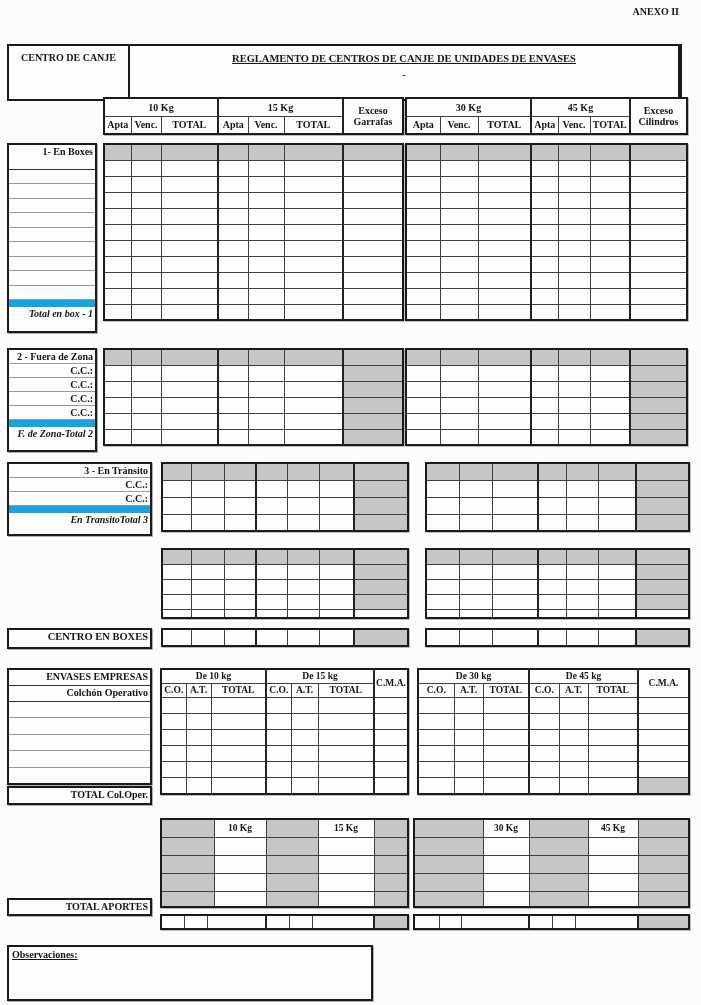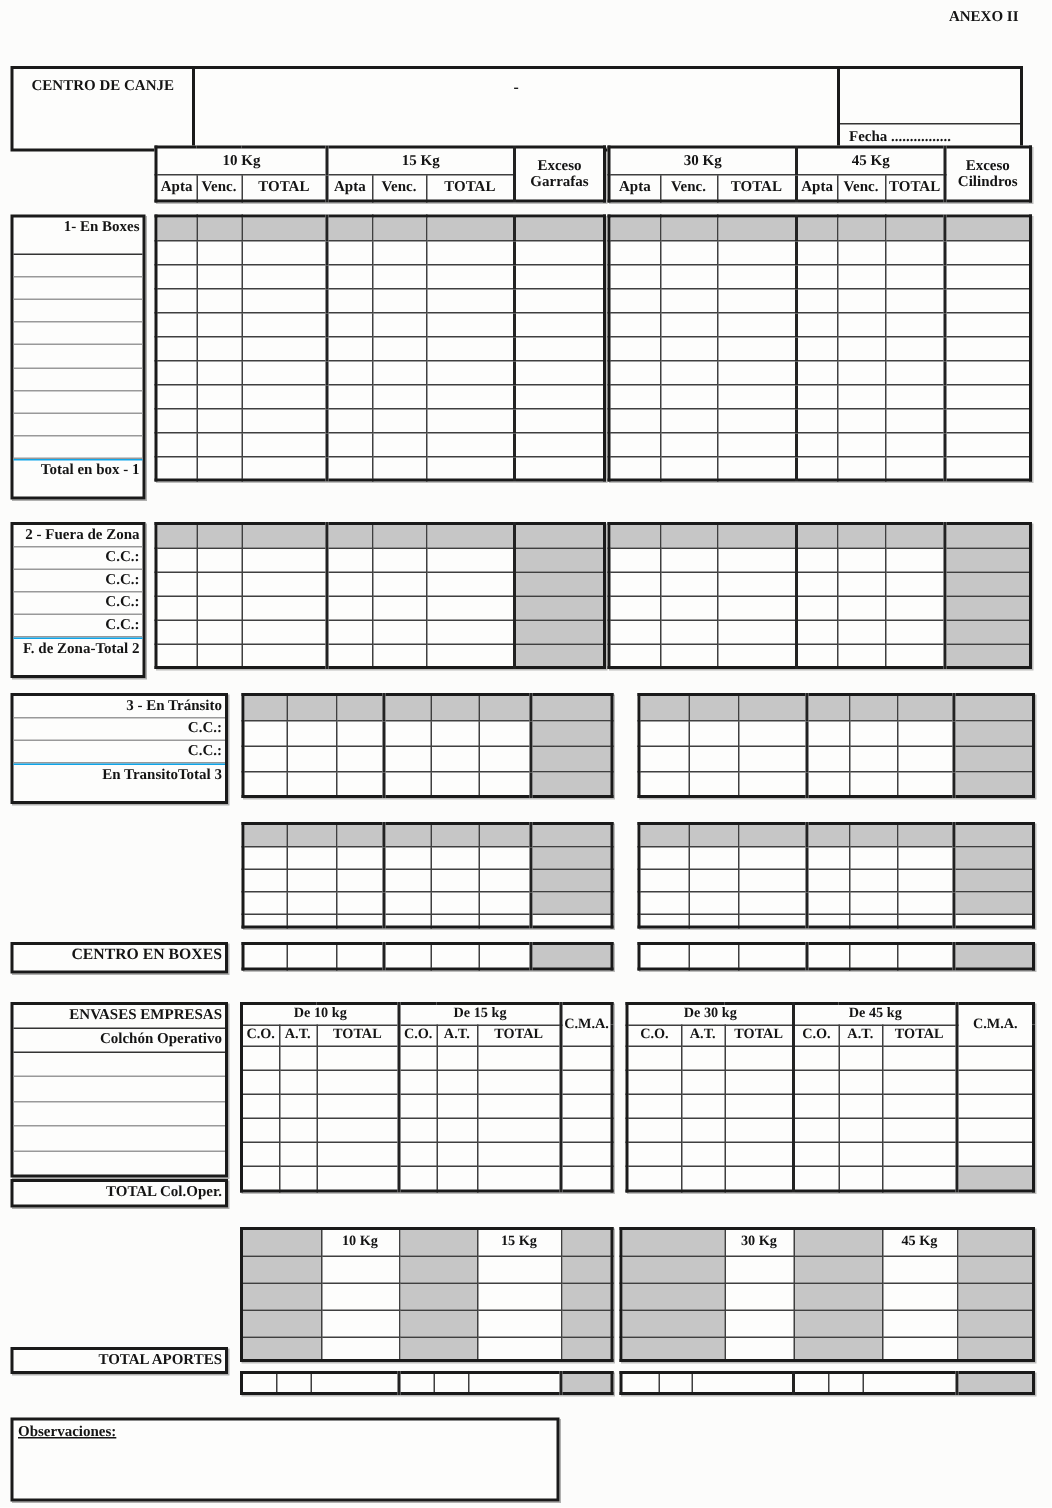--- a/index.html
+++ b/index.html
@@ -21,21 +21,21 @@
   .apo tr.t td { height:17px; }
   .dep td { height:18px; }
   .dep tr.t td { height:16px; }
   .tap td { height:14px; }
   .labelbox { position:absolute; border:2px solid #1a1a1a; background:#fdfdfc; display:flex;
               flex-direction:column; box-shadow:1px 1px 0 rgba(0,0,0,.3); }
   .lrow { padding:1px 2px 12px 2px; font-weight:bold; font-size:10px; white-space:nowrap; overflow:hidden;text-align:right; }
   .lrow.t { border-bottom:1px solid #333; }
   .lrow.e { flex:1; border-bottom:1px solid #999; }
   .lrow.e:last-of-type { border-bottom:none; }
-  .lrow.tt { border-top:1px solid #0ea5e9; }
+  .lrow.tt { border-top:7px solid #0ea5e9;font-style:italic; }
   .u { text-decoration:underline; }
   .annex { position:absolute; top:6px; right:22px; font-weight:bold; font-size:10px; }
   .hdrbox { position:absolute; left:7px; top:28px; width:675px; height:57px;
             border:2px solid #1a1a1a; display:flex; background:#fdfdfc;margin-top:16px; }
   .hdrbox .c1 { width:121px; border-right:2px solid #1a1a1a; text-align:center;
                 font-weight:bold; font-size:10px; padding-top:6px; }
   .hdrbox .c2 { flex:1; border-right:2px solid #1a1a1a; text-align:center; font-weight:bold;
                 font-size:10.5px; display:flex; flex-direction:column; justify-content:flex-start;
                 padding-top:5px; line-height:1.55; }
   .hdrbox .c3 { width:120px; display:flex; flex-direction:column; }
@@ -50,25 +50,22 @@
 </head>
 <body>
 
 <div class="page">
 
   <div class="annex">ANEXO II</div>
 
   <div class="hdrbox">
     <div class="c1">CENTRO DE CANJE</div>
     <div class="c2">
+      <div class="u">REGLAMENTO DE CENTROS DE CANJE DE UNIDADES DE ENVASES</div>
       <div>-</div>
-    </div>
-    <div class="c3">
-      <div class="sp"></div>
-      <div class="fecha">Fecha ................</div>
     </div>
   </div>
 
   <table class="blk hd" style="left:103px;top:97px;width:299px">
     <colgroup>
         <col style="width:27px">
         <col style="width:30px">
         <col style="width:57px">
         <col style="width:30px">
         <col style="width:36px">

